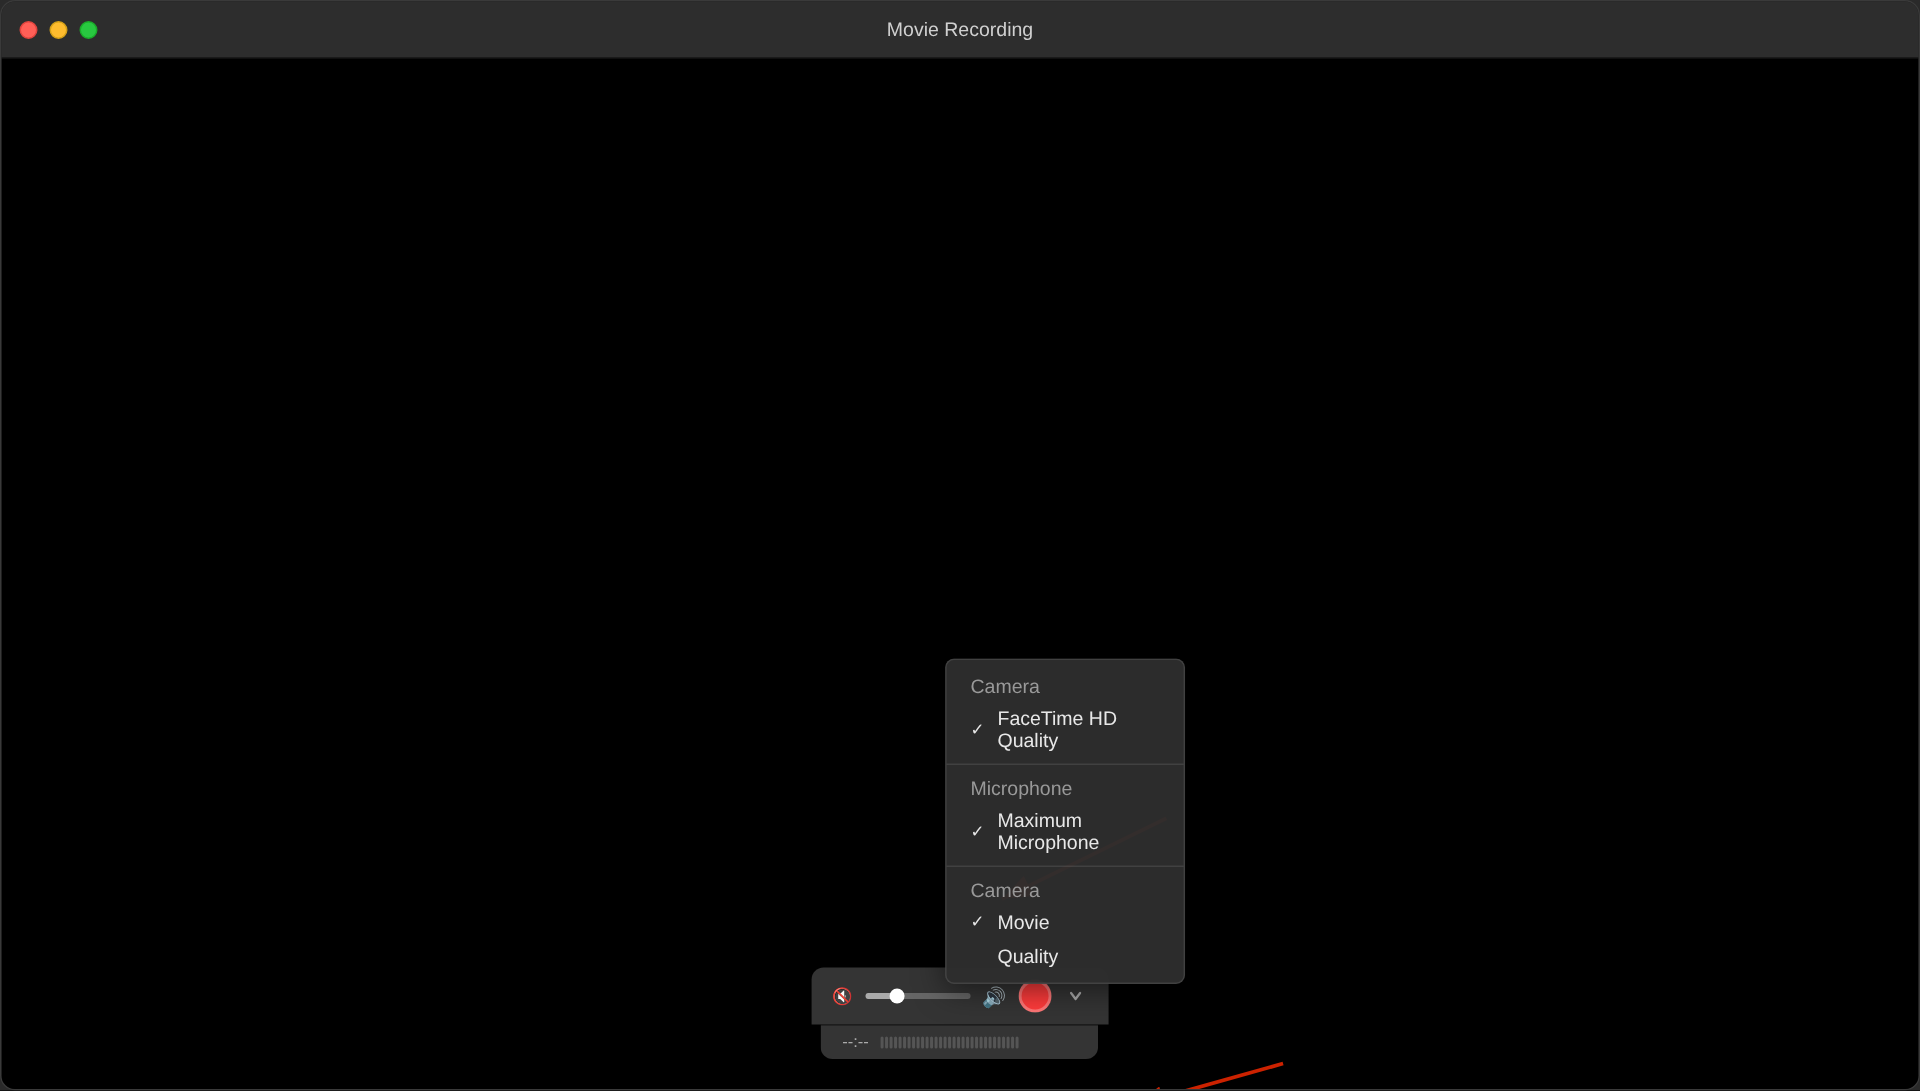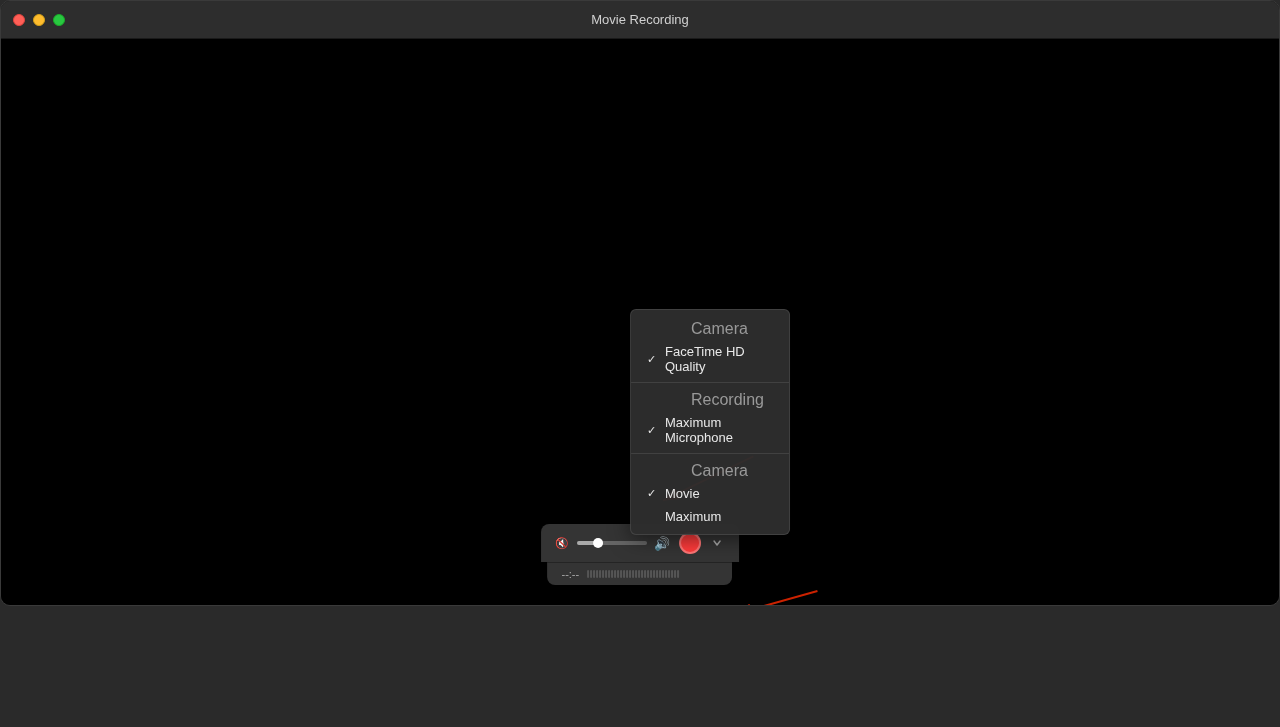--- a/index.html
+++ b/index.html
@@ -7,21 +7,21 @@
     body {
       width: 1280px;
       height: 727px;
       overflow: hidden;
       background: #2a2a2a;
       font-family: -apple-system, BlinkMacSystemFont, "SF Pro Text", "Helvetica Neue", sans-serif;
     }
 
     .window {
       width: 1280px;
-      height: 606px;
+      height: 727px;
       background: #1a1a1a;
       border-radius: 10px;
       overflow: hidden;
       display: flex;
       flex-direction: column;
       position: relative;
       border: 1px solid #3a3a3a;
     }
 
     .titlebar {
@@ -151,24 +151,23 @@
       background: rgba(45, 45, 45, 0.97);
       border-radius: 6px;
       min-width: 160px;
       padding: 6px 0;
       box-shadow: 0 4px 20px rgba(0,0,0,0.5);
       border: 1px solid rgba(255,255,255,0.1);
     }
 
     .menu-section-label {
       color: #999;
-      font-size: 16px;
+      font-size: 13px;
       padding: 4px 16px 2px;
       font-weight: 500;
-      margin-left: 44px;
     }
 
     .menu-item {
       display: flex;
       align-items: center;
       padding: 4px 16px;
       color: #e8e8e8;
       font-size: 13px;
       cursor: pointer;
       gap: 6px;
@@ -321,34 +320,34 @@
       <div class="dropdown-menu">
 
         <div class="menu-section-label">Camera</div>
         <div class="menu-item">
           <span class="menu-checkmark">✓</span>
           <span class="menu-item-text">FaceTime HD Quality</span>
         </div>
 
         <div class="menu-separator"></div>
 
-        <div class="menu-section-label">Recording</div>
+        <div class="menu-section-label">Microphone</div>
         <div class="menu-item">
           <span class="menu-checkmark">✓</span>
           <span class="menu-item-text">Maximum Microphone</span>
         </div>
 
         <div class="menu-separator"></div>
 
         <div class="menu-section-label">Camera</div>
         <div class="menu-item">
           <span class="menu-checkmark">✓</span>
           <span class="menu-item-text">Movie</span>
         </div>
         <div class="menu-item">
           <span class="menu-checkmark">&nbsp;</span>
-          <span class="menu-item-text">Maximum</span>
+          <span class="menu-item-text">Quality</span>
         </div>
       </div>
     </div>
 
   </div>
 </div>
 
 </body></html>

